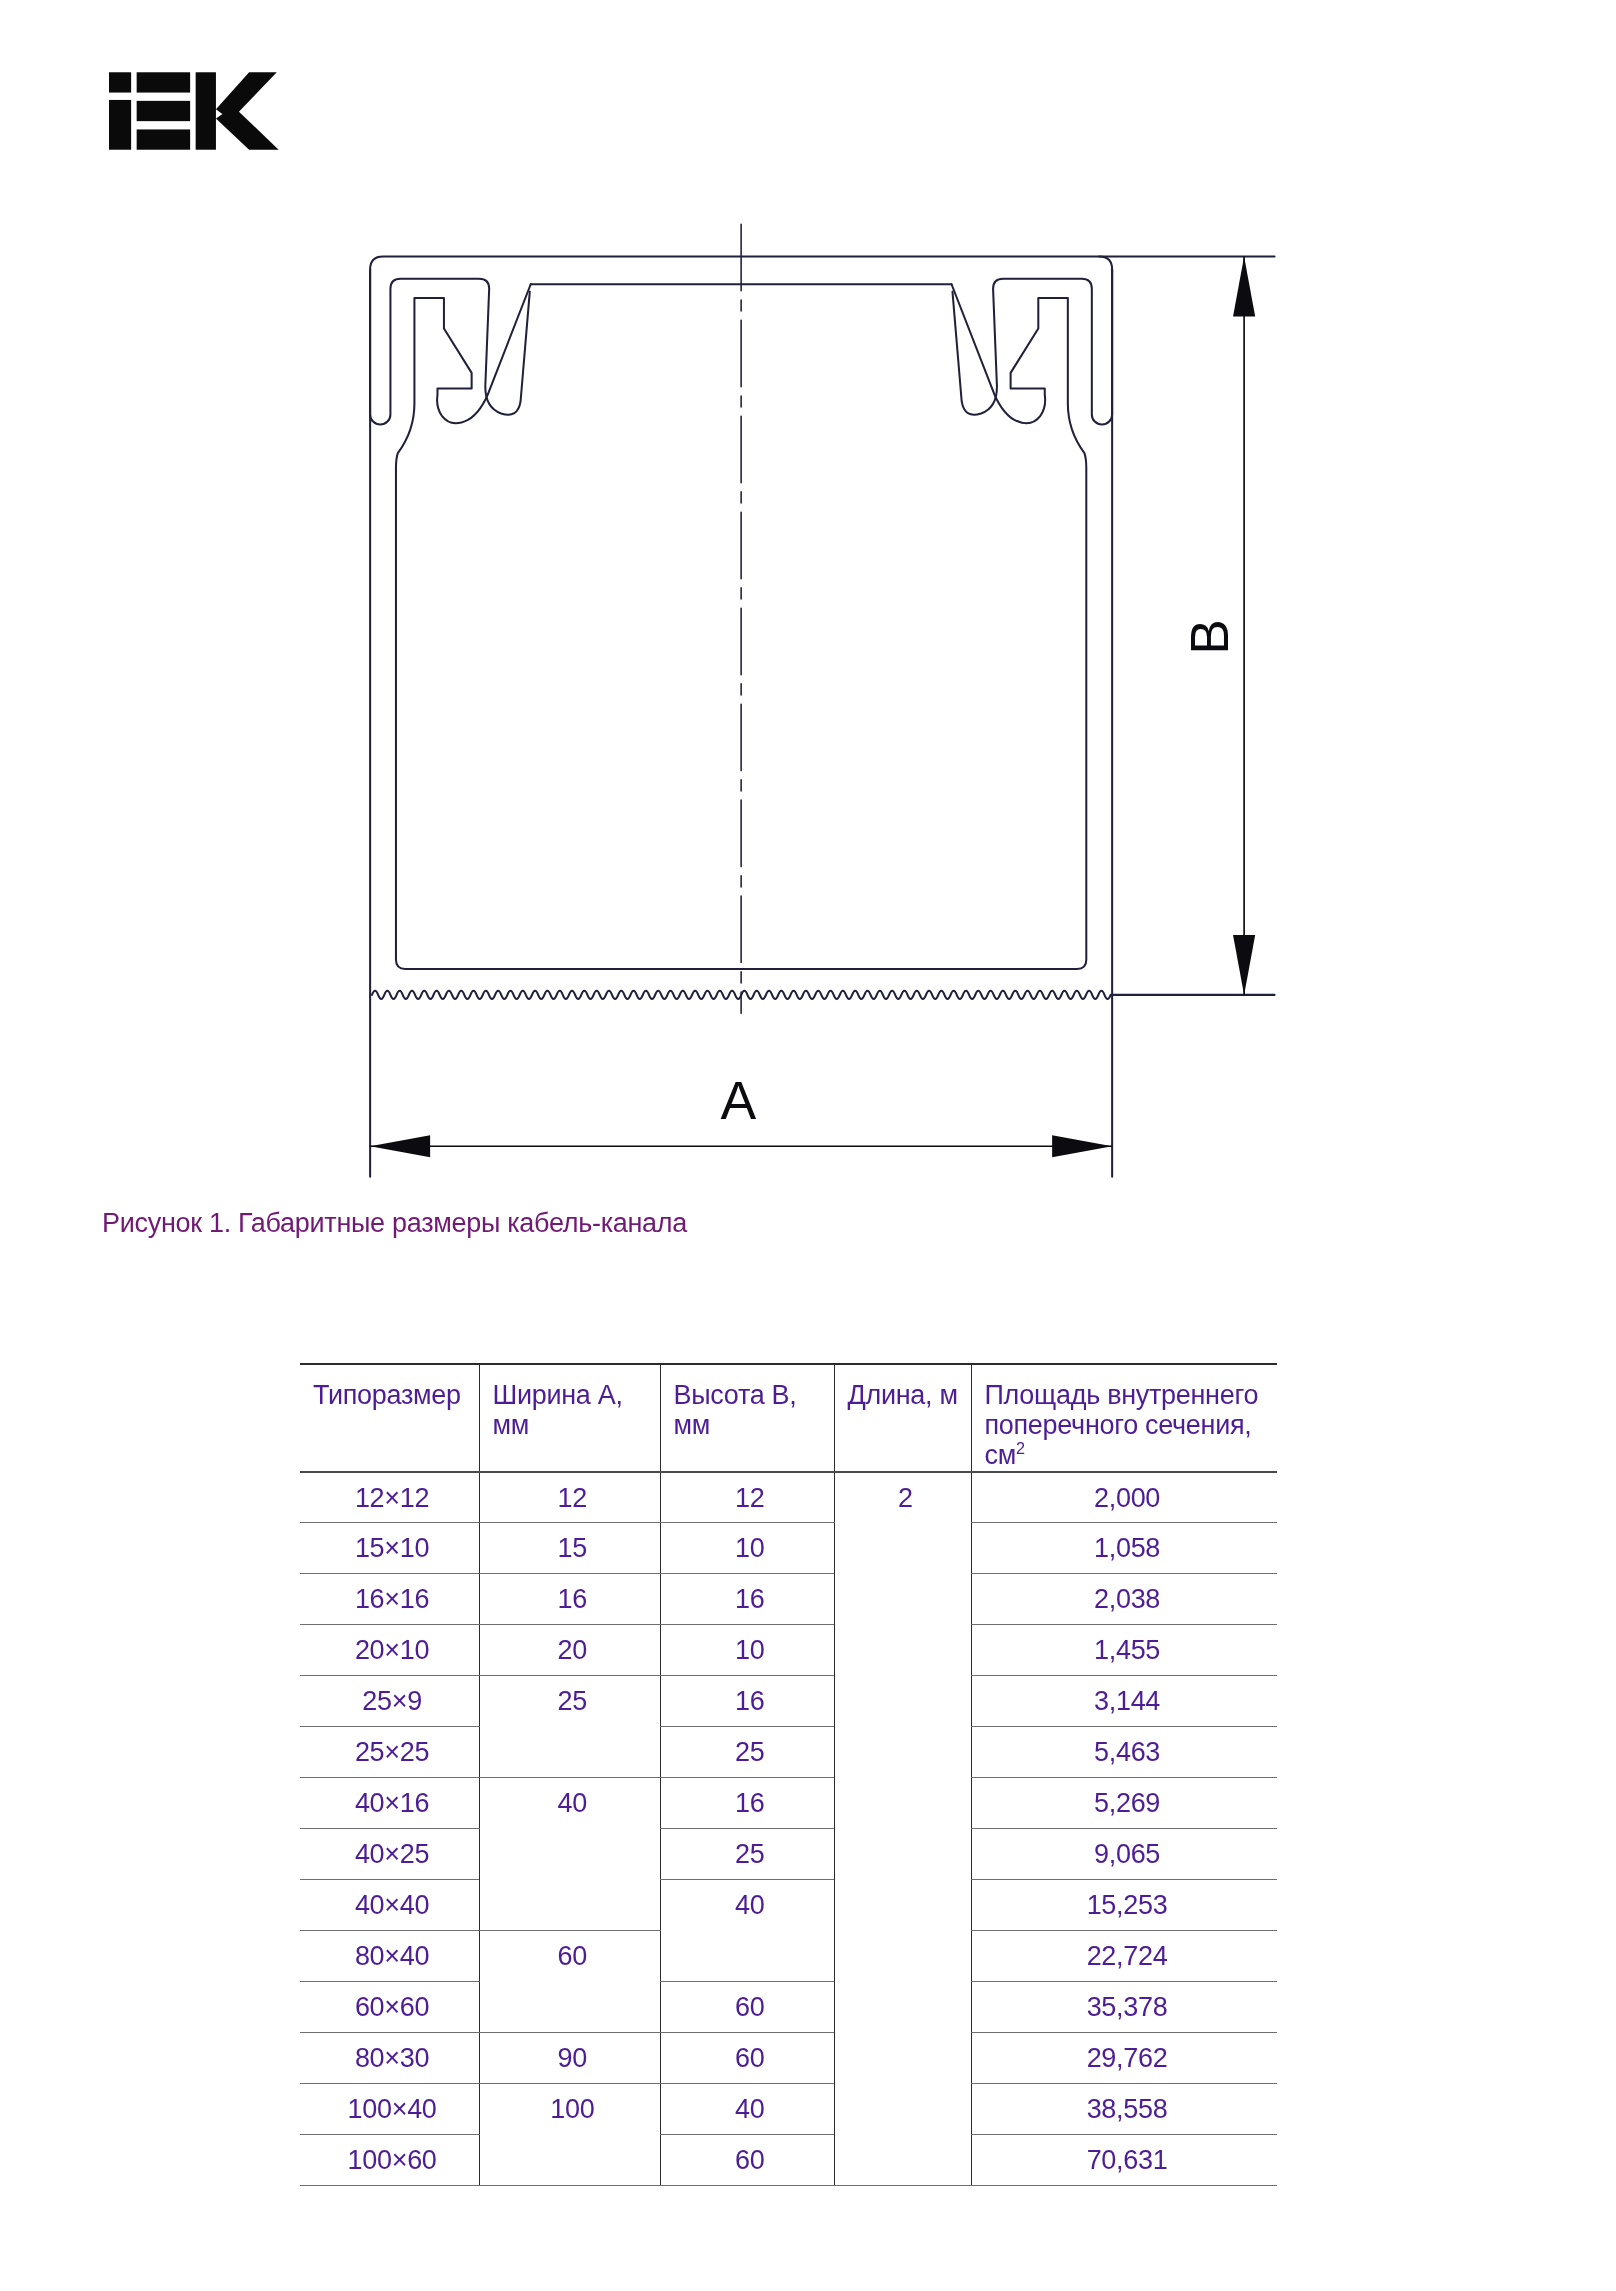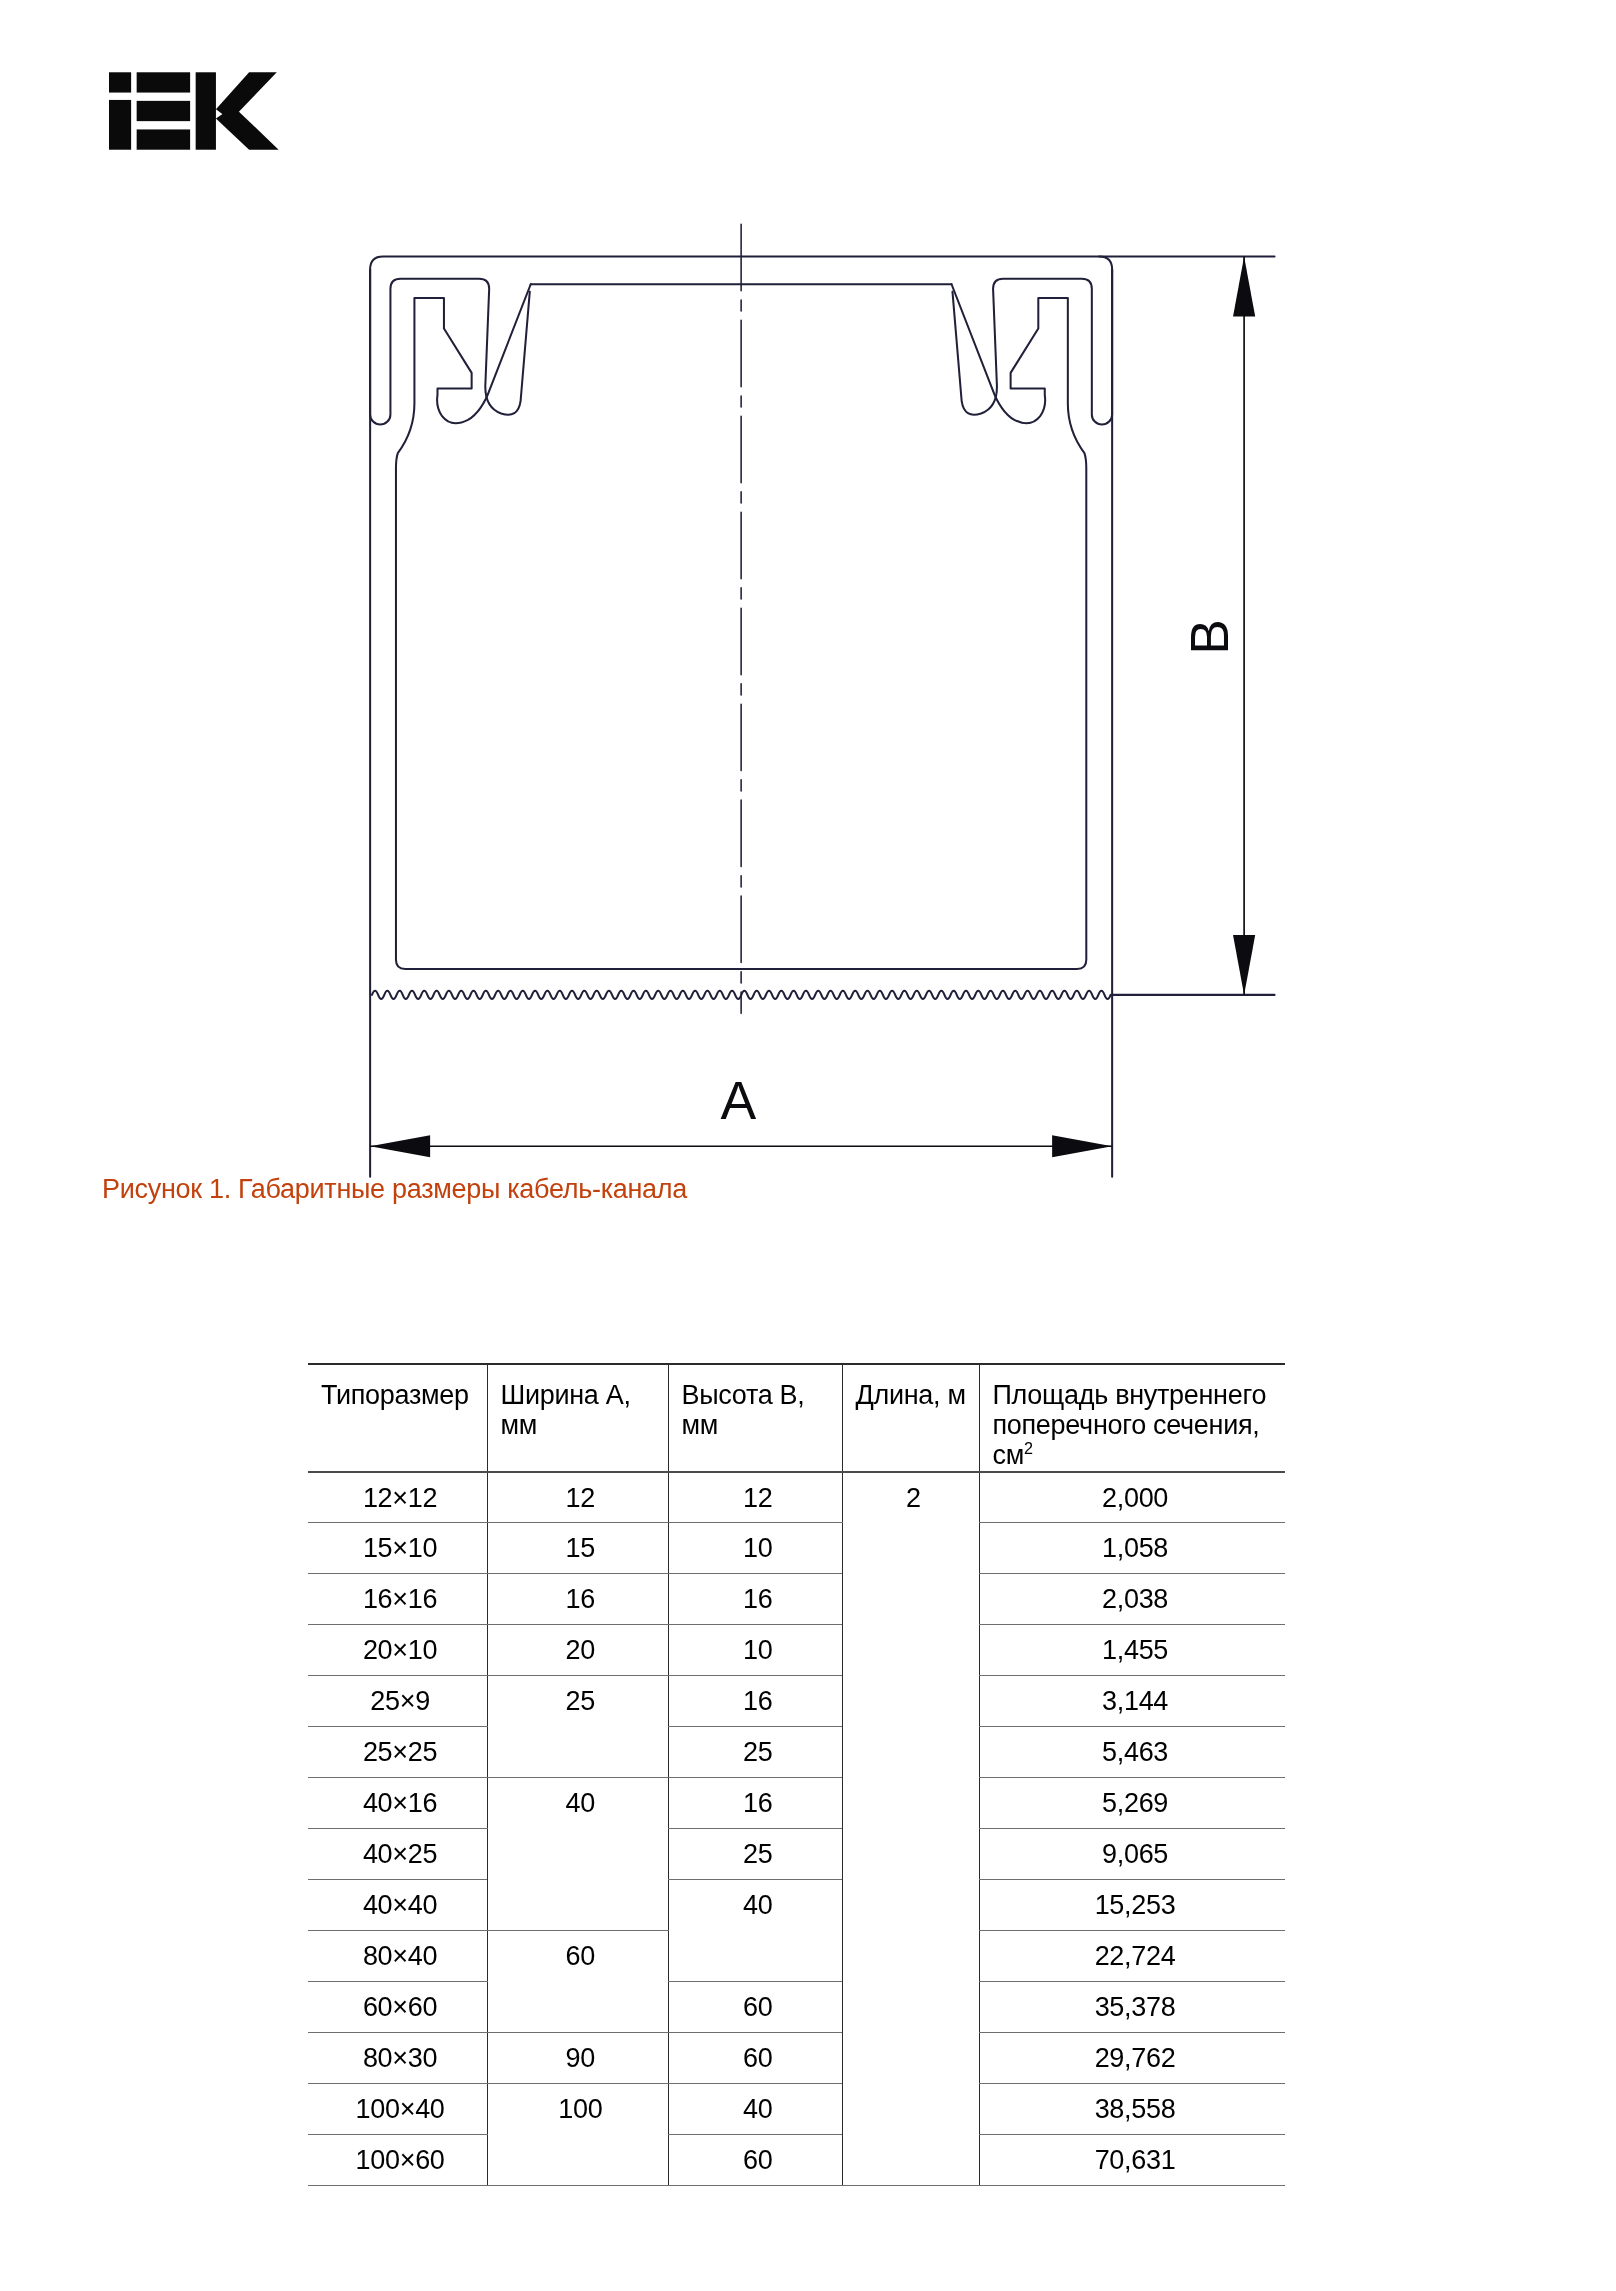--- a/index.html
+++ b/index.html
@@ -7,27 +7,27 @@
     position:relative;
     width:1617px;height:2292px;
     background:#ffffff;
     font-family:"Liberation Sans", sans-serif;
     overflow:hidden;
     margin:0 auto;
   }
   .logo{position:absolute;left:109px;top:72px;width:177px;height:78px;}
   .figure-svg{position:absolute;left:0;top:0;width:1617px;height:1209px;}
   .caption{
-    position:absolute;left:102px;top:1174px;
-    font-size:27px;color:#c2410c;letter-spacing:-0.3px;
+    position:absolute;left:102px;top:1208px;
+    font-size:27px;color:#701a75;letter-spacing:-0.3px;
   }
   .spec-table{
-    position:absolute;left:308px;top:1363px;
+    position:absolute;left:300px;top:1363px;
     border-collapse:collapse;table-layout:fixed;width:977px;
-    font-size:27px;color:#000000;letter-spacing:-0.3px;
+    font-size:27px;color:#4c1d95;letter-spacing:-0.3px;
   }
   .spec-table th,.spec-table td{
     text-align:left;vertical-align:top;
     padding:10px 7.4px 0 13px;
     font-weight:normal;
     line-height:1.12;
   }
   .spec-table th{height:81px;box-sizing:border-box;padding-top:14.8px;}
   .spec-table td{height:51px;box-sizing:border-box;text-align:center;}
   .spec-table{border-top:2.8px solid #2a2a2a;border-bottom:1.8px solid #8c8c8c;}

